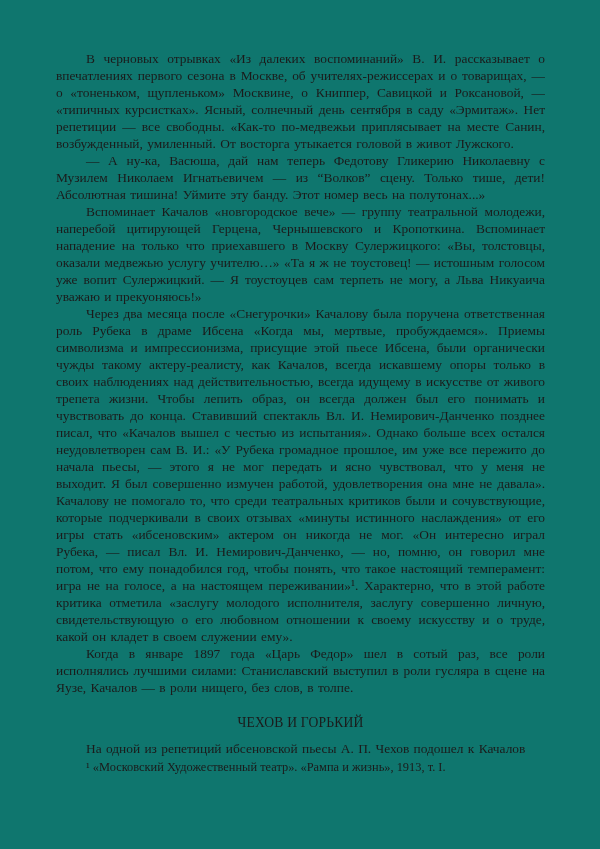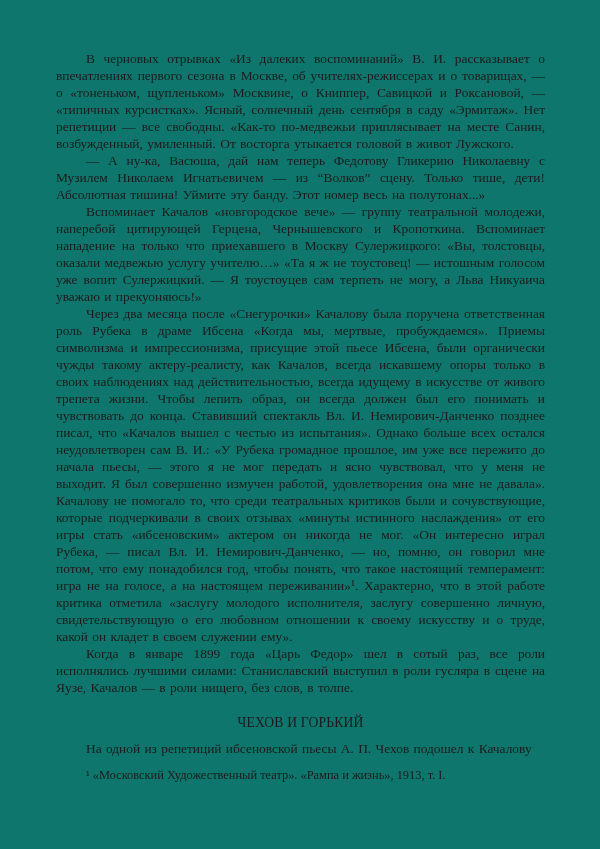--- a/index.html
+++ b/index.html
@@ -31,32 +31,32 @@
   }
   .heading {
     margin: 18px 0 9px 0;
     font-size: 13.6px;
     line-height: 17px;
     font-weight: normal;
     text-align: center;
     letter-spacing: 0.2px;
   }
   .footnote {
-    margin: 10px 0 0 0;
+    margin: 2px 0 0 0;
     font-size: 12.4px;
     line-height: 16px;
     text-align: left;
     text-indent: 30px;
   }
 </style>
 </head>
 <body>
 
 <div class="page">
   <p class="para">В черновых отрывках «Из далеких воспоминаний» В. И. рассказывает о впечатлениях первого сезона в Москве, об учителях-режиссерах и о товарищах, — о «тоненьком, щупленьком» Москвине, о Книппер, Савицкой и Роксановой, — «типичных курсистках». Ясный, солнечный день сентября в саду «Эрмитаж». Нет репетиции — все свободны. «Как-то по-медвежьи приплясывает на месте Санин, возбужденный, умиленный. От восторга утыкается головой в живот Лужского.</p>
   <p class="para">— А ну-ка, Васюша, дай нам теперь Федотову Гликерию Николаевну с Музилем Николаем Игнатьевичем — из “Волков” сцену. Только тише, дети! Абсолютная тишина! Уймите эту банду. Этот номер весь на полутонах...»</p>
   <p class="para">Вспоминает Качалов «новгородское вече» — группу театральной молодежи, наперебой цитирующей Герцена, Чернышевского и Кропоткина. Вспоминает нападение на только что приехавшего в Москву Сулержицкого: «Вы, толстовцы, оказали медвежью услугу учителю…» «Та я ж не тоустовец! — истошным голосом уже вопит Сулержицкий. — Я тоустоуцев сам терпеть не могу, а Льва Никуаича уважаю и прекуоняюсь!»</p>
   <p class="para">Через два месяца после «Снегурочки» Качалову была поручена ответственная роль Рубека в драме Ибсена «Когда мы, мертвые, пробуждаемся». Приемы символизма и импрессионизма, присущие этой пьесе Ибсена, были органически чужды такому актеру-реалисту, как Качалов, всегда искавшему опоры только в своих наблюдениях над действительностью, всегда идущему в искусстве от живого трепета жизни. Чтобы лепить образ, он всегда должен был его понимать и чувствовать до конца. Ставивший спектакль Вл. И. Немирович-Данченко позднее писал, что «Качалов вышел с честью из испытания». Однако больше всех остался неудовлетворен сам В. И.: «У Рубека громадное прошлое, им уже все пережито до начала пьесы, — этого я не мог передать и ясно чувствовал, что у меня не выходит. Я был совершенно измучен работой, удовлетворения она мне не давала». Качалову не помогало то, что среди театральных критиков были и сочувствующие, которые подчеркивали в своих отзывах «минуты истинного наслаждения» от его игры стать «ибсеновским» актером он никогда не мог. «Он интересно играл Рубека, — писал Вл. И. Немирович-Данченко, — но, помню, он говорил мне потом, что ему понадобился год, чтобы понять, что такое настоящий темперамент: игра не на голосе, а на настоящем переживании»¹. Характерно, что в этой работе критика отметила «заслугу молодого исполнителя, заслугу совершенно личную, свидетельствующую о его любовном отношении к своему искусству и о труде, какой он кладет в своем служении ему».</p>
-  <p class="para">Когда в январе 1899 года «Царь Федор» шел в сотый раз, все роли исполнялись лучшими силами: Станиславский выступил в роли гусляра в сцене на Яузе, Качалов — в роли нищего, без слов, в толпе.</p>
+  <p class="para">Когда в январе 1897 года «Царь Федор» шел в сотый раз, все роли исполнялись лучшими силами: Станиславский выступил в роли гусляра в сцене на Яузе, Качалов — в роли нищего, без слов, в толпе.</p>
   <h2 class="heading">ЧЕХОВ И ГОРЬКИЙ</h2>
-  <p class="para">На одной из репетиций ибсеновской пьесы А. П. Чехов подошел к Качалову</p>
+  <p class="para">На одной из репетиций ибсеновской пьесы А. П. Чехов подошел к Качалов</p>
   <p class="footnote">¹ «Московский Художественный театр». «Рампа и жизнь», 1913, т. I.</p>
 </div>
 
 </body></html>

